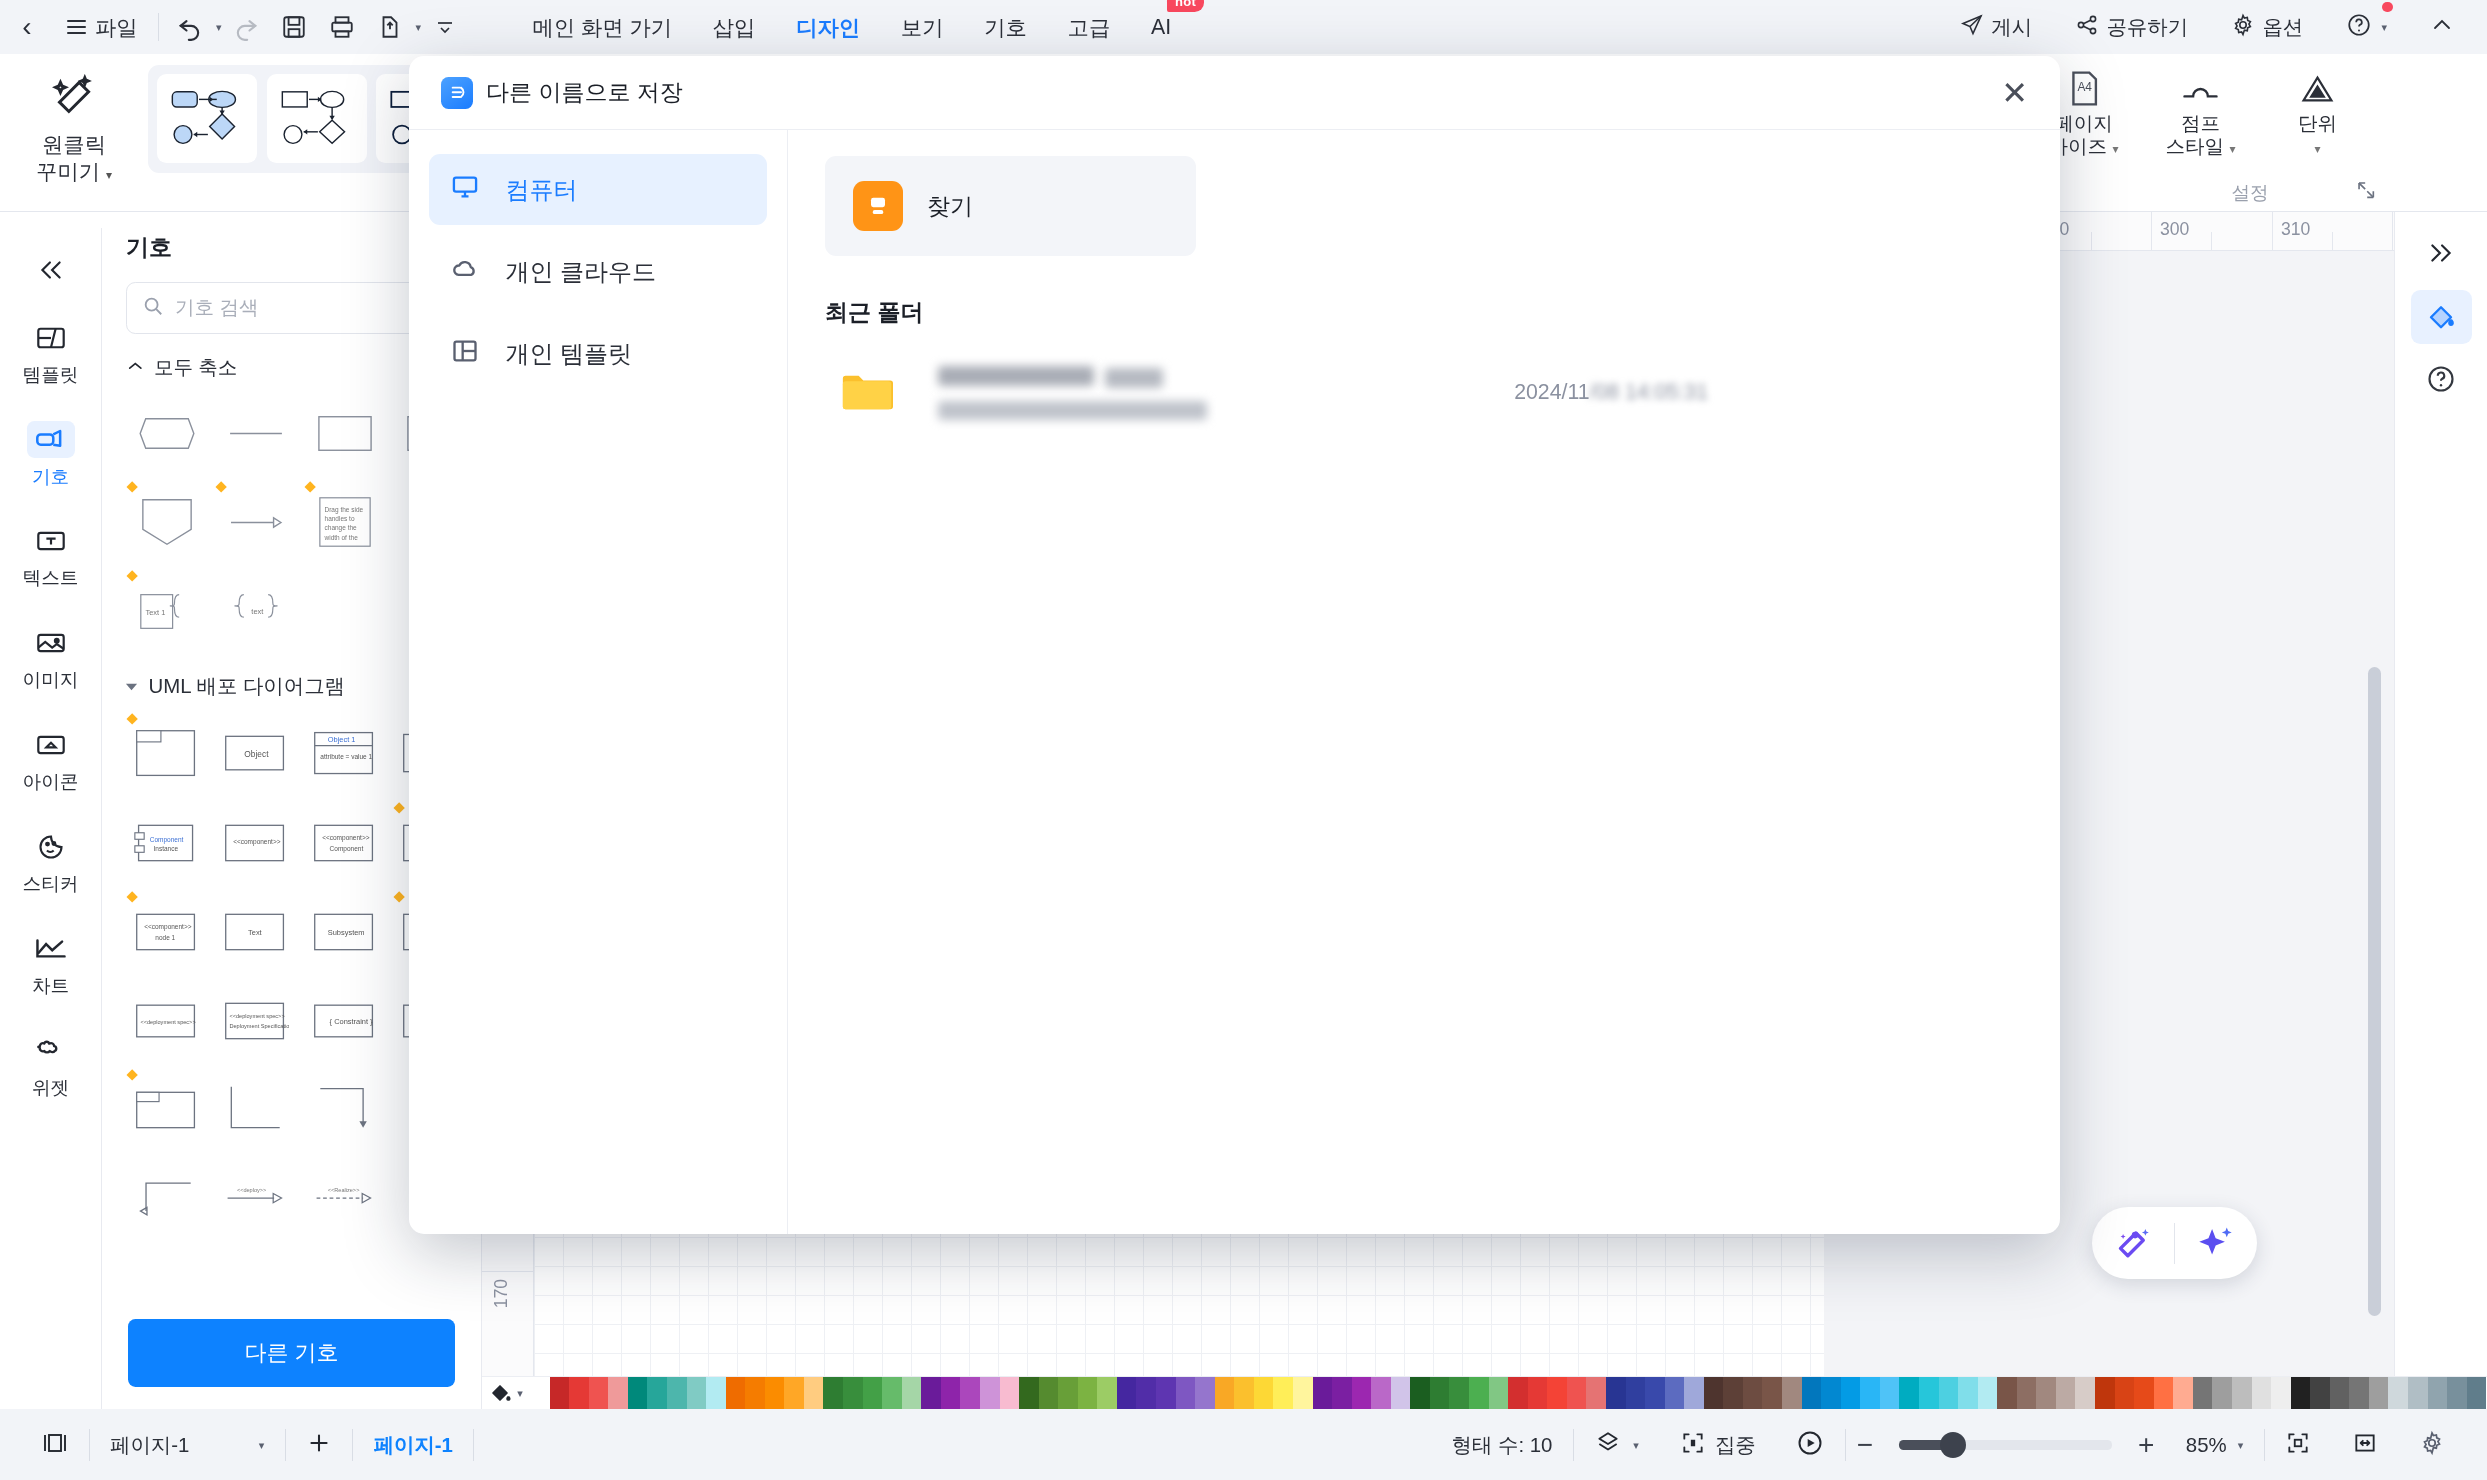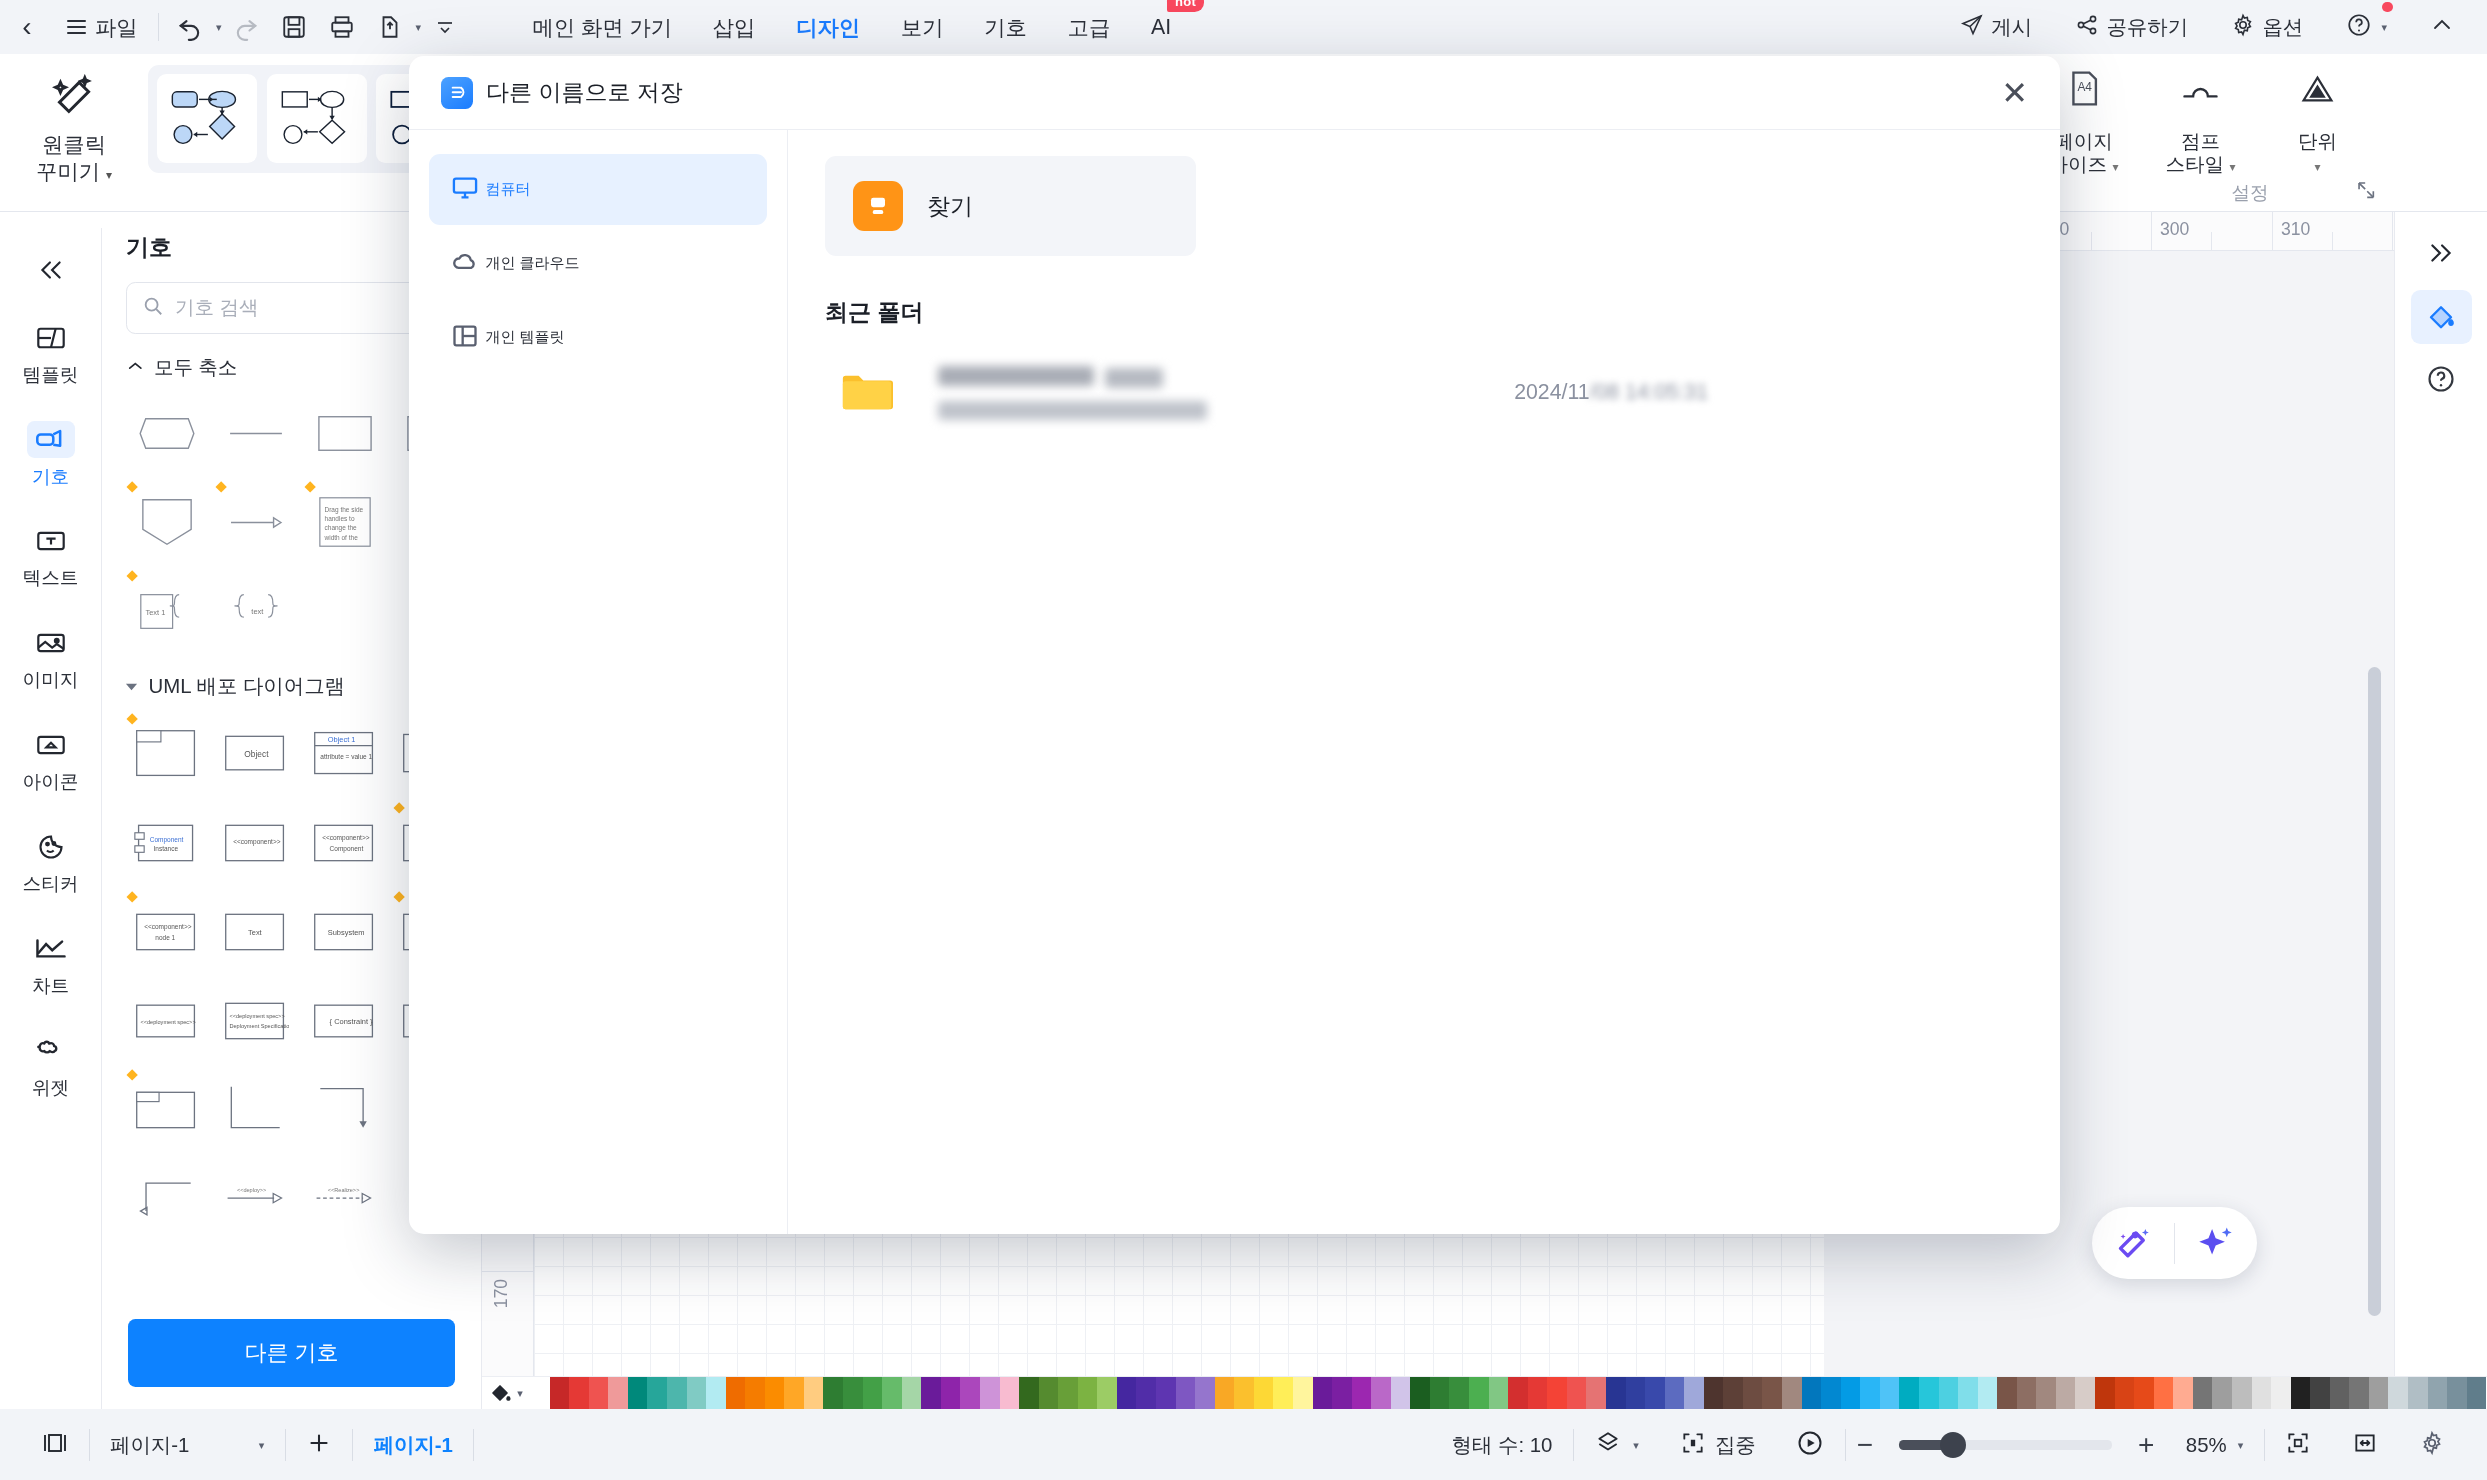--- a/index.html
+++ b/index.html
@@ -52,21 +52,21 @@
   .oneclick { width:148px; align-items:center; justify-content:flex-end; padding-top:20.4px;gap:10px; }
   .oneclick .lbl { font-size:21.3px; color:#2b2f38; line-height:1.25; text-align:center; }
   .oneclick .lbl .car { font-size:12px; color:#555; }
   .theme-strip {
     display:flex; gap:9.3px; background:#f1f3f8; border-radius:11px; padding:9.3px; margin-top:11px;
   }
   .theme-card { width:100px; height:89px; background:#fff; border-radius:9.3px; display:flex; align-items:center; justify-content:center; cursor:pointer;}
   .ribbon-right { margin-left:auto; display:flex; align-items:flex-start; padding-right: 111px; }
   .rb-tool { display:flex; flex-direction:column; align-items:center; width:117px; padding-top:13px; cursor:pointer; }
   .rb-tool .ico { height:43px; display:flex; align-items:center; justify-content:center; }
-  .rb-tool .t { font-size:19.5px; color:#2b2f38; line-height:1.2; text-align:center; margin-top:20px; }
+  .rb-tool .t { font-size:19.5px; color:#2b2f38; line-height:1.2; text-align:center; margin-top:2px; }
   .rb-foot { position:absolute; right:111px; top:126px; display:flex; align-items:center; gap:87px; font-size:18.6px; color:#9aa0ad;}
 
   
   .rail {
     position:absolute; left:0; top:228px; width:102px; bottom:72px;
     background:#fff; border-right:0.9px solid #e8eaf0; display:flex; flex-direction:column; align-items:center; padding-top:16.7px;
   }
   .rail-collapse { padding:13px 0 20.4px; color:#333; font-size:22px; cursor:pointer; }
   .rail-item { width:85px; display:flex; flex-direction:column; align-items:center; padding:11px 0 13px; cursor:pointer; border-radius:9.3px; margin-bottom:9.3px;}
   .rail-item .ri { width:48px;height:37px; display:flex;align-items:center;justify-content:center; border-radius:7.4px;}
@@ -155,21 +155,21 @@
     position:absolute; left:409px; top:56px; width:1651px; height:1178px;
     background:#fff; border-radius:15px; box-shadow: 0 18.6px 65px rgba(25,35,60,.25);
     display:flex; flex-direction:column; overflow:hidden;
   }
   .modal-head { height:74px; display:flex; align-items:center; padding: 0 32px; border-bottom:0.9px solid #eceef3;}
   .modal-logo { width:32px;height:32px;border-radius:7.4px;background:linear-gradient(145deg,#4da2ff,#1a7cff); display:flex;align-items:center;justify-content:center; margin-right:13px;}
   .modal-title { font-size:23px; color:#1b1f27; }
   .modal-close { margin-left:auto; font-size:32px; color:#4a4f5a; cursor:pointer; line-height:1; font-weight:300;}
   .modal-body { flex:1; display:flex; }
   .modal-side { width:379px; border-right:0.9px solid #eceef3; padding: 24px 20.4px; }
-  .ms-item { height:71px; border-radius:11px; display:flex; align-items:center; gap:6px; padding: 0 22px; font-size:15px; color:#2b2f38; cursor:pointer; margin-bottom:3px;}
+  .ms-item { height:71px; border-radius:11px; display:flex; align-items:center; gap:26px; padding: 0 22px; font-size:24px; color:#2b2f38; cursor:pointer; margin-bottom:11px;}
   .ms-item.active { background:#e7f1ff; color:#1a7cff; }
   .modal-main { flex:1; padding: 26px 37px; }
   .find-card { width:371px; height:100px; background:#f3f5f9; border-radius:11px; display:flex; align-items:center; gap:24px; padding: 0 28px; cursor:pointer;}
   .find-ic { width:50px;height:50px;border-radius:11px;background:#ff9416; display:flex;align-items:center;justify-content:center;}
   .find-txt { font-size:23px; color:#1b1f27; }
   .recent-title { font-size:23px; font-weight:700; color:#1b1f27; margin: 41px 0 20.4px; }
   .folder-row { display:flex; align-items:center; height:89px; cursor:pointer; }
   .folder-ic { width:72px; display:flex;align-items:center;justify-content:center; margin-left:5.6px;}
   .fr-texts { margin-left:35px; }
   .blurline { border-radius:3.7px; filter: blur(4.6px); }

